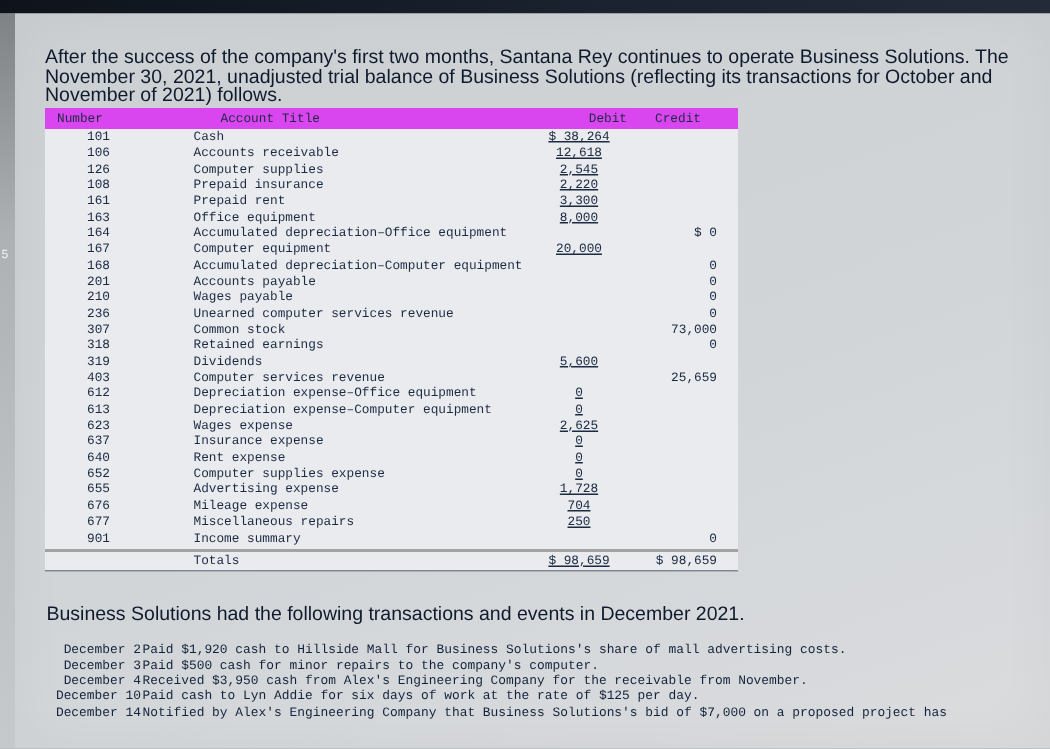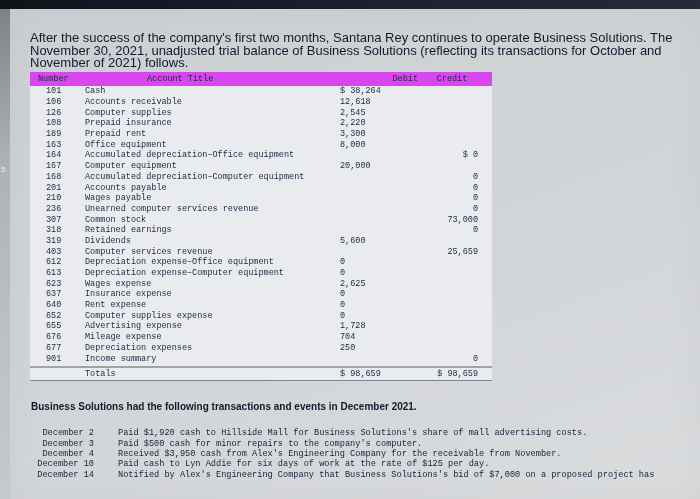--- a/index.html
+++ b/index.html
@@ -42,40 +42,40 @@
     background:#d946ef;
   }
   .h-num{ padding-left:8px; }
   .h-title{ text-align:left; padding-left:62px; }
   .h-debit{ text-align:right; padding-right:18px; }
   .h-credit{ text-align:center; padding-right:24px; }
   .tb-row{
     display:grid; grid-template-columns:55px 255px 96px 56px;
     height:10.7px; align-items:center;
   }
-  .c-num{ padding-left:16px; }
-  .c-title{ white-space:nowrap; }
-  .c-debit{ text-align:left; padding-right:4px; }
+  .c-num{ padding-left:16px;margin-left:12px; }
+  .c-title{ white-space:nowrap;margin-left:44px; }
+  .c-debit{ text-align:center; padding-right:4px;text-decoration:underline; }
   .c-credit{ text-align:right; padding-right:14px; }
   .tb-totals{
     display:grid; grid-template-columns:55px 255px 96px 56px;
     height:15px; align-items:center; margin-top:2px;
     border-top:2px solid #a3a3a3; border-bottom:1px solid #7c8694;
   }
   .mid{
     position:absolute; left:21px; top:392px;
-    font-size:10px; color:#0f1b2d;font-weight:bold;
+    font-size:13px; color:#0f1b2d;
   }
   .txns{
     position:absolute; left:26px; top:419px;
     font-family:"Liberation Mono","DejaVu Sans Mono",monospace;
     font-size:8.6px; color:#13233b;
   }
   .txn{ display:flex; height:10.4px; align-items:center; white-space:nowrap; }
-  .txn-date{ width:58px; text-align:right; margin-right:24px; flex:none; }
+  .txn-date{ width:58px; text-align:right; margin-right:1px; flex:none; }
 </style>
 </head>
 <body>
 
 <div class="top-bar"></div>
 
 <div class="left-strip">
   <span class="left-num">5</span>
 </div>
 
@@ -109,21 +109,21 @@
           <span class="c-debit">2,545</span>
           <span class="c-credit"></span>
         </div>
         <div class="tb-row">
           <span class="c-num">108</span>
           <span class="c-title">Prepaid insurance</span>
           <span class="c-debit">2,220</span>
           <span class="c-credit"></span>
         </div>
         <div class="tb-row">
-          <span class="c-num">189</span>
+          <span class="c-num">161</span>
           <span class="c-title">Prepaid rent</span>
           <span class="c-debit">3,300</span>
           <span class="c-credit"></span>
         </div>
         <div class="tb-row">
           <span class="c-num">163</span>
           <span class="c-title">Office equipment</span>
           <span class="c-debit">8,000</span>
           <span class="c-credit"></span>
         </div>
@@ -230,21 +230,21 @@
           <span class="c-credit"></span>
         </div>
         <div class="tb-row">
           <span class="c-num">676</span>
           <span class="c-title">Mileage expense</span>
           <span class="c-debit">704</span>
           <span class="c-credit"></span>
         </div>
         <div class="tb-row">
           <span class="c-num">677</span>
-          <span class="c-title">Depreciation expenses</span>
+          <span class="c-title">Miscellaneous repairs</span>
           <span class="c-debit">250</span>
           <span class="c-credit"></span>
         </div>
         <div class="tb-row">
           <span class="c-num">901</span>
           <span class="c-title">Income summary</span>
           <span class="c-debit"></span>
           <span class="c-credit">0</span>
         </div>
       </div>

